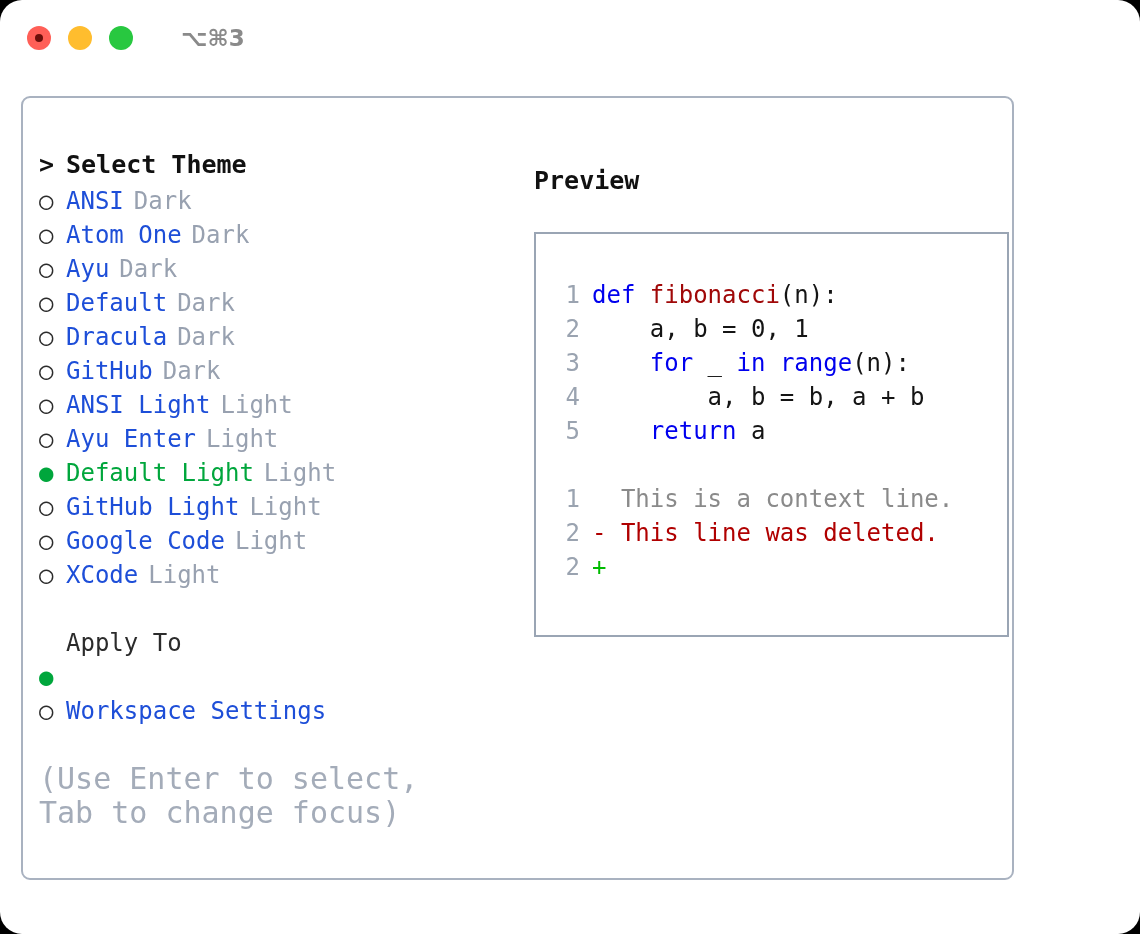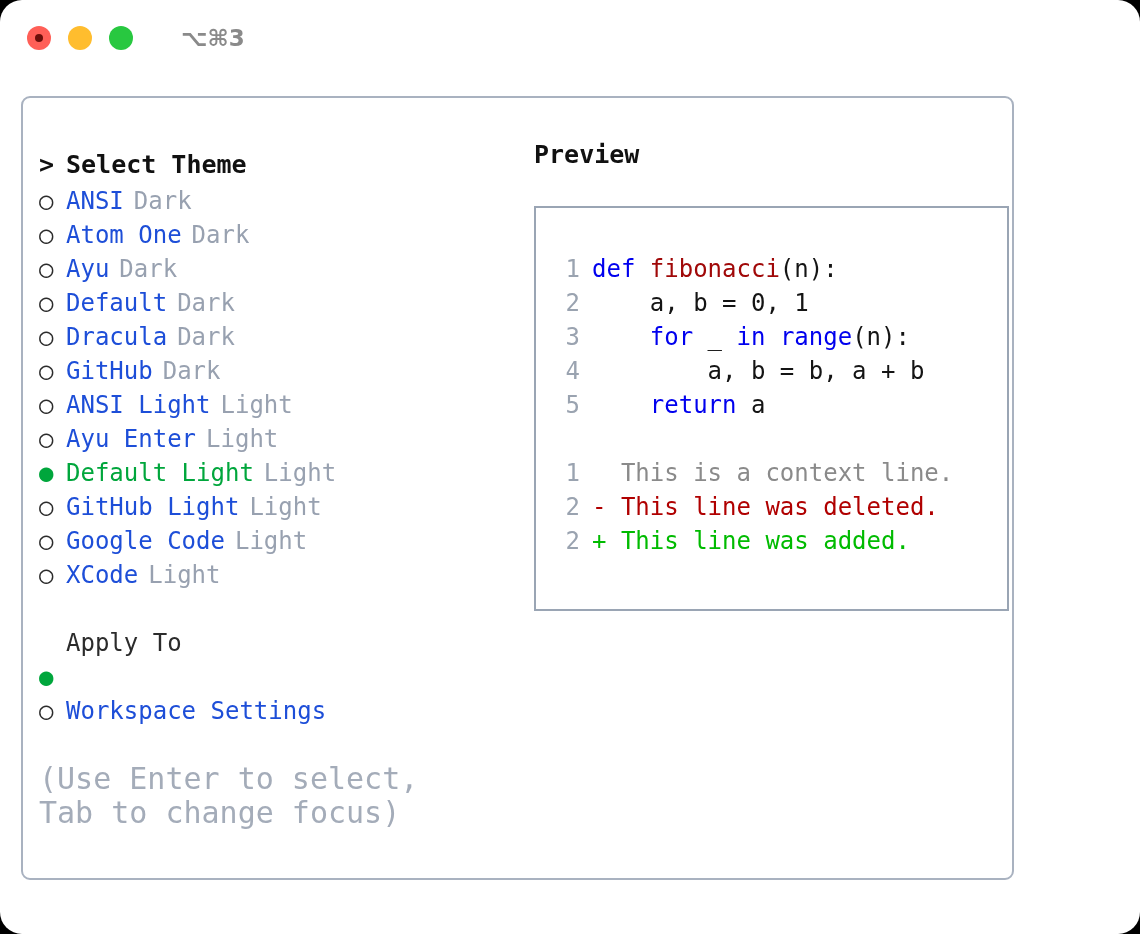--- a/index.html
+++ b/index.html
@@ -135,21 +135,21 @@
     line-height: 34px;
     color: #a4acb9;
     width: 420px;
     white-space: normal;
   }
 
   
   .right-col {
     position: absolute;
     left: 479px;
-    top: 40px;
+    top: 66px;
     width: 490px;
     padding-left: 32px;
   }
   .preview-title {
     font-size: 25px;
     font-weight: bold;
     color: #111111;
     line-height: 34px;
   }
   .preview-box {
@@ -307,21 +307,21 @@
 
           <div class="code-line">
             <span class="ln">1</span><span class="diff-ctx"> </span><span class="diff-ctx"> This is a context line.</span>
           </div>
 
           <div class="code-line">
             <span class="ln">2</span><span class="diff-del">-</span><span class="diff-del"> This line was deleted.</span>
           </div>
 
           <div class="code-line">
-            <span class="ln">2</span><span class="diff-add">+</span><span class="diff-add"> This line was added.</span>
+            <span class="ln">2</span><span class="diff-add">+</span>
           </div>
 
         </div>
       </div>
 
     </div>
   </div>
 </div>
 
 </body></html>

